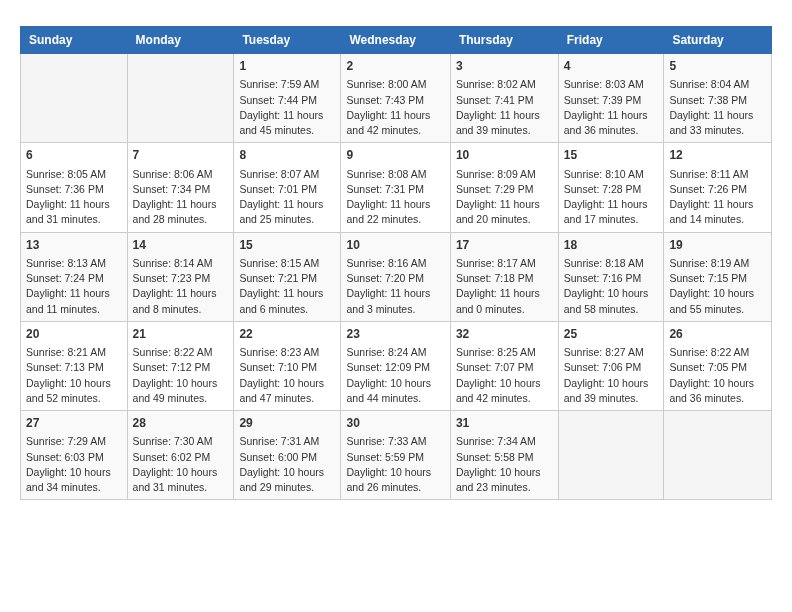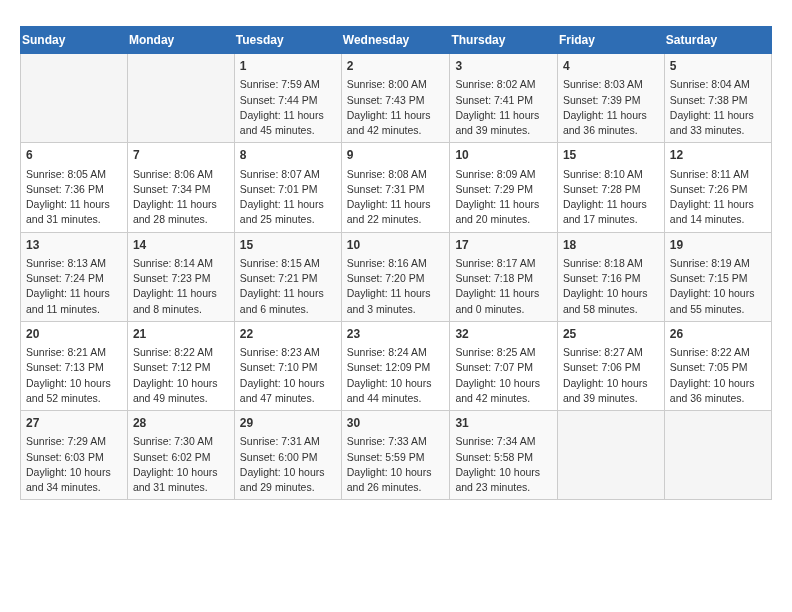--- a/index.html
+++ b/index.html
@@ -38,21 +38,21 @@
     table {
       width: 100%;
       border-collapse: collapse;
       font-size: 10.5px;
     }
     thead th {
       background-color: #2e6db4;
       color: #fff;
       font-size: 12px;
       font-weight: bold;
-      padding: 6px 1px;
+      padding: 6px 8px;
       text-align: left;
       border: 1px solid #2e6db4;
     }
     tbody td {
       vertical-align: top;
       padding: 4px 5px;
       border: 1px solid #ccc;
       width: 113px;
       min-height: 80px;
       color: #333;

